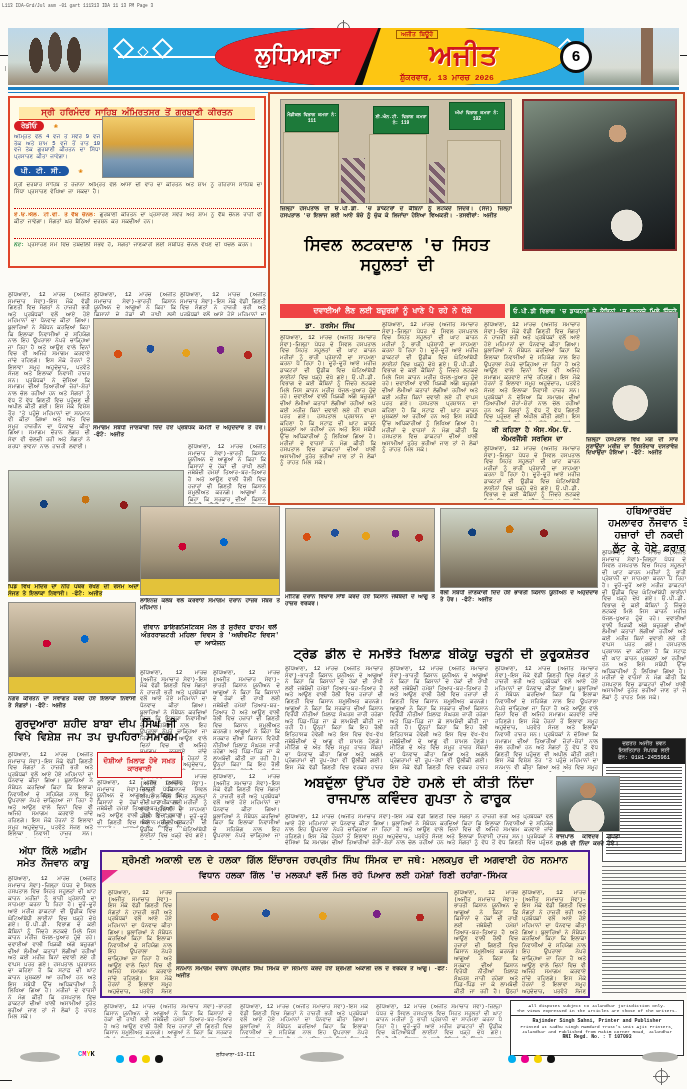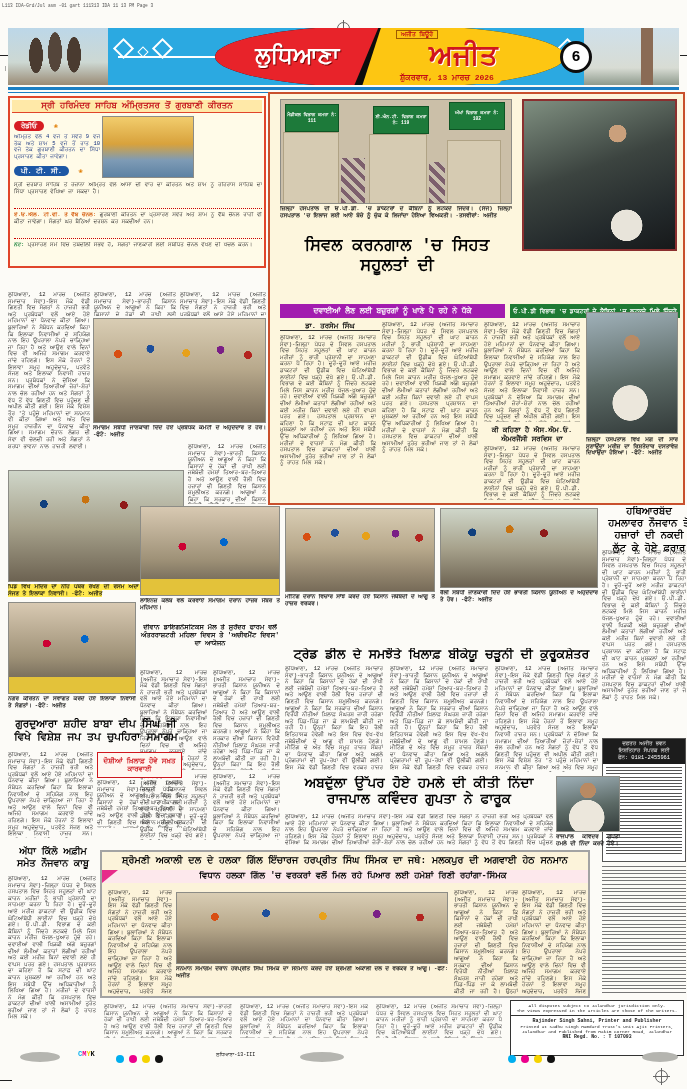--- a/index.html
+++ b/index.html
@@ -91,21 +91,21 @@
         <span style="color:#d0161d;font-weight:bold;font-size:28px;text-shadow:1px 1px 0 #fff;">ਅਜੀਤ</span>
       </div>
     </div>
     <div class="abs" style="left:388px;top:2px;background:#fdc612;color:#c40f16;font-size:6px;font-weight:bold;padding:0 4px;border:1px solid #9e5b00;">ਅਜੀਤ ਬਿਊਰੋ</div>
     <div class="abs" style="left:384px;top:44px;background:#fdc612;color:#c40f16;font-size:8px;font-weight:bold;padding:1px 8px;border-radius:6px;">ਸ਼ੁੱਕਰਵਾਰ, 13 ਮਾਰਚ 2026</div>
     <div class="abs" style="left:552px;top:13px;width:26px;height:26px;background:#fff;border:3px solid #0d0d0d;border-radius:50%;display:flex;align-items:center;justify-content:center;font-weight:bold;font-size:15px;color:#000;">6</div>
   </div>
   <div class="abs" style="left:8px;top:87px;width:671px;height:3px;background:#1b7fc4;"></div>
   <div class="abs" style="left:8px;top:92px;width:671px;height:1px;background:#1b7fc4;"></div>
 
-  <div class="abs" style="left:8px;top:96px;width:258px;height:172px;border:2px solid #e0452b;background:#fffbe8;box-sizing:border-box;padding:2px;">
+  <div class="abs" style="left:8px;top:96px;width:258px;height:172px;border:2px solid #e0452b;background:#fffbe8;box-sizing:border-box;padding:9px;">
     <div style="background:#ffe9a8;border-bottom:1px solid #e0452b;color:#c4161c;font-weight:bold;font-size:8.6px;text-align:center;padding:1px 0;">ਸ੍ਰੀ ਹਰਿਮੰਦਰ ਸਾਹਿਬ ਅੰਮ੍ਰਿਤਸਰ ਤੋਂ ਗੁਰਬਾਣੀ ਕੀਰਤਨ</div>
     <div class="abs photo ph-temple" style="right:70px;top:18px;width:92px;height:62px;"></div>
     <div class="abs" style="left:4px;top:17px;width:86px;">
       <span class="lbl" style="background:#d61c22;">ਰੇਡੀਓ</span>
       <span style="color:#e07c00;font-size:7px;">❀</span>
       <div class="body-text" style="color:#14317d;height:34px;margin-top:1px;">ਅੰਮ੍ਰਿਤ ਵੇਲੇ 4 ਵਜੇ ਤੋਂ ਸਵੇਰੇ 9 ਵਜੇ ਤੱਕ ਅਤੇ ਸ਼ਾਮ 5 ਵਜੇ ਤੋਂ ਰਾਤ 10 ਵਜੇ ਤੱਕ ਗੁਰਬਾਣੀ ਕੀਰਤਨ ਦਾ ਸਿੱਧਾ ਪ੍ਰਸਾਰਣ ਕੀਤਾ ਜਾਵੇਗਾ।</div>
     </div>
     <div class="abs" style="left:4px;top:62px;width:86px;">
       <span class="lbl" style="background:#1c57a5;">ਪੀ. ਟੀ. ਸੀ.</span>
       <span style="color:#e07c00;font-size:7px;">❀</span>
@@ -158,24 +158,24 @@
       <div class="tiles" style="left:148px;top:62px;width:16px;height:41px;"></div>
       <div class="sign" style="left:4px;top:4px;width:52px;height:26px;">ਮੈਡੀਕਲ ਵਿਭਾਗ ਕਮਰਾ ਨੰ: 111</div>
       <div class="sign" style="left:92px;top:6px;width:54px;height:26px;">ਈ.ਐਨ.ਟੀ. ਵਿਭਾਗ ਕਮਰਾ ਨੰ: 119</div>
       <div class="sign" style="left:168px;top:2px;width:54px;height:26px;">ਅੱਖਾਂ ਵਿਭਾਗ ਕਮਰਾ ਨੰ: 102</div>
     </div>
 
     <div class="abs photo ph-child" style="left:252px;top:5px;width:155px;height:152px;border:2px solid #8b2f2f;"></div>
     <div class="abs caption" style="left:10px;top:112px;width:232px;height:22px;">ਜ਼ਿਲ੍ਹਾ ਹਸਪਤਾਲ ਦੀ ਓ.ਪੀ.ਡੀ. 'ਚ ਡਾਕਟਰਾਂ ਦੇ ਕੈਬਿਨਾਂ ਨੂੰ ਲਟਕਦੇ ਜਿੰਦਰੇ। (ਸੱਜੇ) ਜ਼ਿਲ੍ਹਾ ਹਸਪਤਾਲ 'ਚ ਇਲਾਜ ਲਈ ਆਏ ਬੱਚੇ ਨੂੰ ਚੁੱਕ ਕੇ ਲਿਜਾਂਦਾ ਹੋਇਆ ਵਿਅਕਤੀ।  -ਤਸਵੀਰਾਂ: ਅਜੀਤ</div>
 
     <div class="abs hl" style="left:8px;top:142px;width:238px;font-size:16.5px;">
-      <div>ਸਿਵਲ ਕਰਨਗਾਲ 'ਚ ਸਿਹਤ ਸਹੂਲਤਾਂ ਦੀ</div>
-    </div>
-
-    <div class="abs bar" style="left:10px;top:210px;width:225px;height:14px;background:#a21caf;font-size:7.6px;">ਦਵਾਈਆਂ ਲੈਣ ਲਈ ਬਜ਼ੁਰਗਾਂ ਨੂੰ ਖਾਣੇ ਪੈ ਰਹੇ ਨੇ ਧੱਕੇ</div>
+      <div>ਸਿਵਲ ਲਟਕਦਾਲ 'ਚ ਸਿਹਤ ਸਹੂਲਤਾਂ ਦੀ</div>
+    </div>
+
+    <div class="abs bar" style="left:10px;top:210px;width:225px;height:14px;background:#ef4444;font-size:7.6px;">ਦਵਾਈਆਂ ਲੈਣ ਲਈ ਬਜ਼ੁਰਗਾਂ ਨੂੰ ਖਾਣੇ ਪੈ ਰਹੇ ਨੇ ਧੱਕੇ</div>
     <div class="abs bar" style="left:240px;top:210px;width:170px;height:14px;background:#1e7a34;font-size:6px;">ਓ.ਪੀ.ਡੀ ਵਿਭਾਗ 'ਚ ਡਾਕਟਰਾਂ ਦੇ ਕੈਬਿਨਾਂ 'ਚ ਲਟਕਦੇ ਮਿਲੇ ਜਿੰਦਰੇ</div>
 
     <div class="abs" style="left:10px;top:228px;width:100px;text-align:center;font-weight:bold;font-size:7px;border-bottom:1px solid #333;">ਡਾ. ਤਰਸੇਮ ਸਿੰਘ</div>
 
     <div class="abs body-text" style="left:10px;top:241px;width:96px;height:164px;">ਲੁਧਿਆਣਾ, 12 ਮਾਰਚ (ਅਜੀਤ ਸਮਾਚਾਰ ਸੇਵਾ)-ਜ਼ਿਲ੍ਹਾ ਪੱਧਰ ਦੇ ਸਿਵਲ ਹਸਪਤਾਲ ਵਿਚ ਸਿਹਤ ਸਹੂਲਤਾਂ ਦੀ ਘਾਟ ਕਾਰਨ ਮਰੀਜ਼ਾਂ ਨੂੰ ਭਾਰੀ ਪ੍ਰੇਸ਼ਾਨੀ ਦਾ ਸਾਹਮਣਾ ਕਰਨਾ ਪੈ ਰਿਹਾ ਹੈ। ਦੂਰੋਂ-ਦੂਰੋਂ ਆਏ ਮਰੀਜ਼ ਡਾਕਟਰਾਂ ਦੀ ਉਡੀਕ ਵਿਚ ਘੰਟਿਆਂਬੱਧੀ ਲਾਈਨਾਂ ਵਿਚ ਖੜ੍ਹੇ ਦੇਖੇ ਗਏ। ਓ.ਪੀ.ਡੀ. ਵਿਭਾਗ ਦੇ ਕਈ ਕੈਬਿਨਾਂ ਨੂੰ ਜਿੰਦਰੇ ਲਟਕਦੇ ਮਿਲੇ ਜਿਸ ਕਾਰਨ ਮਰੀਜ਼ ਖੱਜਲ-ਖੁਆਰ ਹੁੰਦੇ ਰਹੇ। ਦਵਾਈਆਂ ਵਾਲੀ ਖਿੜਕੀ ਅੱਗੇ ਬਜ਼ੁਰਗਾਂ ਦੀਆਂ ਲੰਮੀਆਂ ਕਤਾਰਾਂ ਲੱਗੀਆਂ ਰਹੀਆਂ ਅਤੇ ਕਈ ਮਰੀਜ਼ ਬਿਨਾਂ ਦਵਾਈ ਲਏ ਹੀ ਵਾਪਸ ਪਰਤ ਗਏ। ਹਸਪਤਾਲ ਪ੍ਰਸ਼ਾਸਨ ਦਾ ਕਹਿਣਾ ਹੈ ਕਿ ਸਟਾਫ਼ ਦੀ ਘਾਟ ਕਾਰਨ ਮੁਸ਼ਕਲਾਂ ਆ ਰਹੀਆਂ ਹਨ ਅਤੇ ਇਸ ਸਬੰਧੀ ਉੱਚ ਅਧਿਕਾਰੀਆਂ ਨੂੰ ਲਿਖਿਆ ਗਿਆ ਹੈ। ਮਰੀਜ਼ਾਂ ਦੇ ਵਾਰਸਾਂ ਨੇ ਮੰਗ ਕੀਤੀ ਕਿ ਹਸਪਤਾਲ ਵਿਚ ਡਾਕਟਰਾਂ ਦੀਆਂ ਖਾਲੀ ਅਸਾਮੀਆਂ ਤੁਰੰਤ ਭਰੀਆਂ ਜਾਣ ਤਾਂ ਜੋ ਲੋਕਾਂ ਨੂੰ ਰਾਹਤ ਮਿਲ ਸਕੇ।</div>
     <div class="abs body-text" style="left:112px;top:228px;width:96px;height:178px;">ਲੁਧਿਆਣਾ, 12 ਮਾਰਚ (ਅਜੀਤ ਸਮਾਚਾਰ ਸੇਵਾ)-ਜ਼ਿਲ੍ਹਾ ਪੱਧਰ ਦੇ ਸਿਵਲ ਹਸਪਤਾਲ ਵਿਚ ਸਿਹਤ ਸਹੂਲਤਾਂ ਦੀ ਘਾਟ ਕਾਰਨ ਮਰੀਜ਼ਾਂ ਨੂੰ ਭਾਰੀ ਪ੍ਰੇਸ਼ਾਨੀ ਦਾ ਸਾਹਮਣਾ ਕਰਨਾ ਪੈ ਰਿਹਾ ਹੈ। ਦੂਰੋਂ-ਦੂਰੋਂ ਆਏ ਮਰੀਜ਼ ਡਾਕਟਰਾਂ ਦੀ ਉਡੀਕ ਵਿਚ ਘੰਟਿਆਂਬੱਧੀ ਲਾਈਨਾਂ ਵਿਚ ਖੜ੍ਹੇ ਦੇਖੇ ਗਏ। ਓ.ਪੀ.ਡੀ. ਵਿਭਾਗ ਦੇ ਕਈ ਕੈਬਿਨਾਂ ਨੂੰ ਜਿੰਦਰੇ ਲਟਕਦੇ ਮਿਲੇ ਜਿਸ ਕਾਰਨ ਮਰੀਜ਼ ਖੱਜਲ-ਖੁਆਰ ਹੁੰਦੇ ਰਹੇ। ਦਵਾਈਆਂ ਵਾਲੀ ਖਿੜਕੀ ਅੱਗੇ ਬਜ਼ੁਰਗਾਂ ਦੀਆਂ ਲੰਮੀਆਂ ਕਤਾਰਾਂ ਲੱਗੀਆਂ ਰਹੀਆਂ ਅਤੇ ਕਈ ਮਰੀਜ਼ ਬਿਨਾਂ ਦਵਾਈ ਲਏ ਹੀ ਵਾਪਸ ਪਰਤ ਗਏ। ਹਸਪਤਾਲ ਪ੍ਰਸ਼ਾਸਨ ਦਾ ਕਹਿਣਾ ਹੈ ਕਿ ਸਟਾਫ਼ ਦੀ ਘਾਟ ਕਾਰਨ ਮੁਸ਼ਕਲਾਂ ਆ ਰਹੀਆਂ ਹਨ ਅਤੇ ਇਸ ਸਬੰਧੀ ਉੱਚ ਅਧਿਕਾਰੀਆਂ ਨੂੰ ਲਿਖਿਆ ਗਿਆ ਹੈ। ਮਰੀਜ਼ਾਂ ਦੇ ਵਾਰਸਾਂ ਨੇ ਮੰਗ ਕੀਤੀ ਕਿ ਹਸਪਤਾਲ ਵਿਚ ਡਾਕਟਰਾਂ ਦੀਆਂ ਖਾਲੀ ਅਸਾਮੀਆਂ ਤੁਰੰਤ ਭਰੀਆਂ ਜਾਣ ਤਾਂ ਜੋ ਲੋਕਾਂ ਨੂੰ ਰਾਹਤ ਮਿਲ ਸਕੇ।</div>
     <div class="abs body-text" style="left:214px;top:228px;width:96px;height:100px;">ਲੁਧਿਆਣਾ, 12 ਮਾਰਚ (ਅਜੀਤ ਸਮਾਚਾਰ ਸੇਵਾ)-ਇਸ ਮੌਕੇ ਵੱਡੀ ਗਿਣਤੀ ਵਿਚ ਸੰਗਤਾਂ ਨੇ ਹਾਜ਼ਰੀ ਭਰੀ ਅਤੇ ਪ੍ਰਬੰਧਕਾਂ ਵਲੋਂ ਆਏ ਹੋਏ ਮਹਿਮਾਨਾਂ ਦਾ ਧੰਨਵਾਦ ਕੀਤਾ ਗਿਆ। ਬੁਲਾਰਿਆਂ ਨੇ ਸੰਬੋਧਨ ਕਰਦਿਆਂ ਕਿਹਾ ਕਿ ਇਲਾਕਾ ਨਿਵਾਸੀਆਂ ਦੇ ਸਹਿਯੋਗ ਨਾਲ ਇਹ ਉਪਰਾਲਾ ਨੇਪਰੇ ਚਾੜ੍ਹਿਆ ਜਾ ਰਿਹਾ ਹੈ ਅਤੇ ਆਉਣ ਵਾਲੇ ਦਿਨਾਂ ਵਿਚ ਵੀ ਅਜਿਹੇ ਸਮਾਗਮ ਕਰਵਾਏ ਜਾਂਦੇ ਰਹਿਣਗੇ। ਇਸ ਮੌਕੇ ਹੋਰਨਾਂ ਤੋਂ ਇਲਾਵਾ ਸਮੂਹ ਅਹੁਦੇਦਾਰ, ਪਤਵੰਤੇ ਸੱਜਣ ਅਤੇ ਇਲਾਕਾ ਨਿਵਾਸੀ ਹਾਜ਼ਰ ਸਨ। ਪ੍ਰਬੰਧਕਾਂ ਨੇ ਦੱਸਿਆ ਕਿ ਸਮਾਗਮ ਦੀਆਂ ਤਿਆਰੀਆਂ ਜ਼ੋਰਾਂ-ਸ਼ੋਰਾਂ ਨਾਲ ਚੱਲ ਰਹੀਆਂ ਹਨ ਅਤੇ ਸੰਗਤਾਂ ਨੂੰ ਵੱਧ ਤੋਂ ਵੱਧ ਗਿਣਤੀ ਵਿਚ ਪਹੁੰਚਣ ਦੀ ਅਪੀਲ ਕੀਤੀ ਗਈ। ਇਸ ਮੌਕੇ ਵਿਸ਼ੇਸ਼ ਤੌਰ 'ਤੇ ਪਹੁੰਚੇ ਮਹਿਮਾਨਾਂ ਦਾ ਸਨਮਾਨ ਵੀ ਕੀਤਾ ਗਿਆ ਅਤੇ ਅੰਤ ਵਿਚ ਸਮੂਹ ਹਾਜ਼ਰੀਨ ਦਾ ਧੰਨਵਾਦ ਕੀਤਾ ਗਿਆ। ਸਮਾਗਮ ਦੌਰਾਨ ਲੰਗਰ ਦੀ ਸੇਵਾ ਵੀ ਚੱਲਦੀ ਰਹੀ ਅਤੇ ਸੰਗਤਾਂ ਨੇ ਸ਼ਰਧਾ ਭਾਵਨਾ ਨਾਲ ਹਾਜ਼ਰੀ ਲਵਾਈ।</div>
     <div class="abs hl" style="left:214px;top:332px;width:96px;font-size:7px;">ਕੀ ਕਹਿਣਾ ਹੈ ਐਸ.ਐਮ.ਓ. ਐਮਰਜੈਂਸੀ ਸਰਵਿਸ ਦਾ</div>
     <div class="abs body-text" style="left:214px;top:352px;width:96px;height:54px;">ਲੁਧਿਆਣਾ, 12 ਮਾਰਚ (ਅਜੀਤ ਸਮਾਚਾਰ ਸੇਵਾ)-ਜ਼ਿਲ੍ਹਾ ਪੱਧਰ ਦੇ ਸਿਵਲ ਹਸਪਤਾਲ ਵਿਚ ਸਿਹਤ ਸਹੂਲਤਾਂ ਦੀ ਘਾਟ ਕਾਰਨ ਮਰੀਜ਼ਾਂ ਨੂੰ ਭਾਰੀ ਪ੍ਰੇਸ਼ਾਨੀ ਦਾ ਸਾਹਮਣਾ ਕਰਨਾ ਪੈ ਰਿਹਾ ਹੈ। ਦੂਰੋਂ-ਦੂਰੋਂ ਆਏ ਮਰੀਜ਼ ਡਾਕਟਰਾਂ ਦੀ ਉਡੀਕ ਵਿਚ ਘੰਟਿਆਂਬੱਧੀ ਲਾਈਨਾਂ ਵਿਚ ਖੜ੍ਹੇ ਦੇਖੇ ਗਏ। ਓ.ਪੀ.ਡੀ. ਵਿਭਾਗ ਦੇ ਕਈ ਕੈਬਿਨਾਂ ਨੂੰ ਜਿੰਦਰੇ ਲਟਕਦੇ ਮਿਲੇ ਜਿਸ ਕਾਰਨ ਮਰੀਜ਼ ਖੱਜਲ-ਖੁਆਰ ਹੁੰਦੇ ਰਹੇ। ਦਵਾਈਆਂ ਵਾਲੀ ਖਿੜਕੀ ਅੱਗੇ ਬਜ਼ੁਰਗਾਂ ਦੀਆਂ ਲੰਮੀਆਂ ਕਤਾਰਾਂ ਲੱਗੀਆਂ ਰਹੀਆਂ ਅਤੇ ਕਈ ਮਰੀਜ਼ ਬਿਨਾਂ ਦਵਾਈ ਲਏ ਹੀ ਵਾਪਸ ਪਰਤ ਗਏ। ਹਸਪਤਾਲ ਪ੍ਰਸ਼ਾਸਨ ਦਾ ਕਹਿਣਾ ਹੈ ਕਿ ਸਟਾਫ਼ ਦੀ ਘਾਟ ਕਾਰਨ ਮੁਸ਼ਕਲਾਂ ਆ ਰਹੀਆਂ ਹਨ ਅਤੇ ਇਸ ਸਬੰਧੀ ਉੱਚ ਅਧਿਕਾਰੀਆਂ ਨੂੰ ਲਿਖਿਆ ਗਿਆ ਹੈ। ਮਰੀਜ਼ਾਂ ਦੇ ਵਾਰਸਾਂ ਨੇ ਮੰਗ ਕੀਤੀ ਕਿ ਹਸਪਤਾਲ ਵਿਚ ਡਾਕਟਰਾਂ ਦੀਆਂ ਖਾਲੀ ਅਸਾਮੀਆਂ ਤੁਰੰਤ ਭਰੀਆਂ ਜਾਣ ਤਾਂ ਜੋ ਲੋਕਾਂ ਨੂੰ ਰਾਹਤ ਮਿਲ ਸਕੇ।</div>
 
@@ -216,25 +216,25 @@
   <div class="abs body-text" style="left:285px;top:814px;width:268px;height:32px;">ਲੁਧਿਆਣਾ, 12 ਮਾਰਚ (ਅਜੀਤ ਸਮਾਚਾਰ ਸੇਵਾ)-ਇਸ ਮੌਕੇ ਵੱਡੀ ਗਿਣਤੀ ਵਿਚ ਸੰਗਤਾਂ ਨੇ ਹਾਜ਼ਰੀ ਭਰੀ ਅਤੇ ਪ੍ਰਬੰਧਕਾਂ ਵਲੋਂ ਆਏ ਹੋਏ ਮਹਿਮਾਨਾਂ ਦਾ ਧੰਨਵਾਦ ਕੀਤਾ ਗਿਆ। ਬੁਲਾਰਿਆਂ ਨੇ ਸੰਬੋਧਨ ਕਰਦਿਆਂ ਕਿਹਾ ਕਿ ਇਲਾਕਾ ਨਿਵਾਸੀਆਂ ਦੇ ਸਹਿਯੋਗ ਨਾਲ ਇਹ ਉਪਰਾਲਾ ਨੇਪਰੇ ਚਾੜ੍ਹਿਆ ਜਾ ਰਿਹਾ ਹੈ ਅਤੇ ਆਉਣ ਵਾਲੇ ਦਿਨਾਂ ਵਿਚ ਵੀ ਅਜਿਹੇ ਸਮਾਗਮ ਕਰਵਾਏ ਜਾਂਦੇ ਰਹਿਣਗੇ। ਇਸ ਮੌਕੇ ਹੋਰਨਾਂ ਤੋਂ ਇਲਾਵਾ ਸਮੂਹ ਅਹੁਦੇਦਾਰ, ਪਤਵੰਤੇ ਸੱਜਣ ਅਤੇ ਇਲਾਕਾ ਨਿਵਾਸੀ ਹਾਜ਼ਰ ਸਨ। ਪ੍ਰਬੰਧਕਾਂ ਨੇ ਦੱਸਿਆ ਕਿ ਸਮਾਗਮ ਦੀਆਂ ਤਿਆਰੀਆਂ ਜ਼ੋਰਾਂ-ਸ਼ੋਰਾਂ ਨਾਲ ਚੱਲ ਰਹੀਆਂ ਹਨ ਅਤੇ ਸੰਗਤਾਂ ਨੂੰ ਵੱਧ ਤੋਂ ਵੱਧ ਗਿਣਤੀ ਵਿਚ ਪਹੁੰਚਣ ਦੀ ਅਪੀਲ ਕੀਤੀ ਗਈ। ਇਸ ਮੌਕੇ ਵਿਸ਼ੇਸ਼ ਤੌਰ 'ਤੇ ਪਹੁੰਚੇ ਮਹਿਮਾਨਾਂ ਦਾ ਸਨਮਾਨ ਵੀ ਕੀਤਾ ਗਿਆ ਅਤੇ ਅੰਤ ਵਿਚ ਸਮੂਹ ਹਾਜ਼ਰੀਨ ਦਾ ਧੰਨਵਾਦ ਕੀਤਾ ਗਿਆ। ਸਮਾਗਮ ਦੌਰਾਨ ਲੰਗਰ ਦੀ ਸੇਵਾ ਵੀ ਚੱਲਦੀ ਰਹੀ ਅਤੇ ਸੰਗਤਾਂ ਨੇ ਸ਼ਰਧਾ ਭਾਵਨਾ ਨਾਲ ਹਾਜ਼ਰੀ ਲਵਾਈ।</div>
   <div class="abs photo ph-man" style="left:556px;top:776px;width:64px;height:56px;"></div>
   <div class="abs caption" style="left:556px;top:834px;width:64px;height:14px;">ਰਾਜਪਾਲ ਕਵਿੰਦਰ ਗੁਪਤਾ ਹਮਲੇ ਦੀ ਨਿੰਦਾ ਕਰਦੇ ਹੋਏ।</div>
 
   <div class="abs hl" style="left:8px;top:846px;width:90px;font-size:9.5px;">
     <div>ਅੱਧਾ ਕਿੱਲੋ ਅਫ਼ੀਮ</div>
     <div>ਸਮੇਤ ਨੌਜਵਾਨ ਕਾਬੂ</div>
   </div>
   <div class="abs body-text" style="left:8px;top:876px;width:88px;height:158px;">ਲੁਧਿਆਣਾ, 12 ਮਾਰਚ (ਅਜੀਤ ਸਮਾਚਾਰ ਸੇਵਾ)-ਜ਼ਿਲ੍ਹਾ ਪੱਧਰ ਦੇ ਸਿਵਲ ਹਸਪਤਾਲ ਵਿਚ ਸਿਹਤ ਸਹੂਲਤਾਂ ਦੀ ਘਾਟ ਕਾਰਨ ਮਰੀਜ਼ਾਂ ਨੂੰ ਭਾਰੀ ਪ੍ਰੇਸ਼ਾਨੀ ਦਾ ਸਾਹਮਣਾ ਕਰਨਾ ਪੈ ਰਿਹਾ ਹੈ। ਦੂਰੋਂ-ਦੂਰੋਂ ਆਏ ਮਰੀਜ਼ ਡਾਕਟਰਾਂ ਦੀ ਉਡੀਕ ਵਿਚ ਘੰਟਿਆਂਬੱਧੀ ਲਾਈਨਾਂ ਵਿਚ ਖੜ੍ਹੇ ਦੇਖੇ ਗਏ। ਓ.ਪੀ.ਡੀ. ਵਿਭਾਗ ਦੇ ਕਈ ਕੈਬਿਨਾਂ ਨੂੰ ਜਿੰਦਰੇ ਲਟਕਦੇ ਮਿਲੇ ਜਿਸ ਕਾਰਨ ਮਰੀਜ਼ ਖੱਜਲ-ਖੁਆਰ ਹੁੰਦੇ ਰਹੇ। ਦਵਾਈਆਂ ਵਾਲੀ ਖਿੜਕੀ ਅੱਗੇ ਬਜ਼ੁਰਗਾਂ ਦੀਆਂ ਲੰਮੀਆਂ ਕਤਾਰਾਂ ਲੱਗੀਆਂ ਰਹੀਆਂ ਅਤੇ ਕਈ ਮਰੀਜ਼ ਬਿਨਾਂ ਦਵਾਈ ਲਏ ਹੀ ਵਾਪਸ ਪਰਤ ਗਏ। ਹਸਪਤਾਲ ਪ੍ਰਸ਼ਾਸਨ ਦਾ ਕਹਿਣਾ ਹੈ ਕਿ ਸਟਾਫ਼ ਦੀ ਘਾਟ ਕਾਰਨ ਮੁਸ਼ਕਲਾਂ ਆ ਰਹੀਆਂ ਹਨ ਅਤੇ ਇਸ ਸਬੰਧੀ ਉੱਚ ਅਧਿਕਾਰੀਆਂ ਨੂੰ ਲਿਖਿਆ ਗਿਆ ਹੈ। ਮਰੀਜ਼ਾਂ ਦੇ ਵਾਰਸਾਂ ਨੇ ਮੰਗ ਕੀਤੀ ਕਿ ਹਸਪਤਾਲ ਵਿਚ ਡਾਕਟਰਾਂ ਦੀਆਂ ਖਾਲੀ ਅਸਾਮੀਆਂ ਤੁਰੰਤ ਭਰੀਆਂ ਜਾਣ ਤਾਂ ਜੋ ਲੋਕਾਂ ਨੂੰ ਰਾਹਤ ਮਿਲ ਸਕੇ।</div>
 
-  <div class="abs" style="left:100px;top:850px;width:490px;height:148px;border:2px solid #a3a3a3;background:#fcf3da;box-sizing:border-box;">
+  <div class="abs" style="left:100px;top:850px;width:490px;height:148px;border:2px solid #4c1d95;background:#fcf3da;box-sizing:border-box;">
     <div class="hl" style="margin-top:3px;font-size:9.6px;white-space:nowrap;overflow:hidden;">ਸ਼੍ਰੋਮਣੀ ਅਕਾਲੀ ਦਲ ਦੇ ਹਲਕਾ ਗਿੱਲ ਇੰਚਾਰਜ ਹਰਪ੍ਰੀਤ ਸਿੰਘ ਸਿੰਮਕ ਦਾ ਜਥੇ: ਮਲਕਪੁਰ ਦੀ ਅਗਵਾਈ ਹੇਠ ਸਨਮਾਨ</div>
     <div style="display:flex;align-items:center;margin-top:3px;background:#fde8ec;">
       <div style="width:0;height:0;border-top:13px solid #e72b8a;border-right:16px solid transparent;"></div>
-      <div class="hl" style="flex:1;font-size:8.6px;white-space:nowrap;overflow:hidden;">ਵਿਧਾਨ ਹਲਕਾ ਗਿੱਲ 'ਚ ਵਰਕਰਾਂ ਵਲੋਂ ਮਿਲ ਰਹੇ ਪਿਆਰ ਲਈ ਹਮੇਸ਼ਾਂ ਰਿਣੀ ਰਹਾਂਗਾ-ਸਿੰਮਕ</div>
+      <div class="hl" style="flex:1;font-size:8.6px;white-space:nowrap;overflow:hidden;">ਵਿਧਾਨ ਹਲਕਾ ਗਿੱਲ 'ਚ ਮਲਕਪਾਂ ਵਲੋਂ ਮਿਲ ਰਹੇ ਪਿਆਰ ਲਈ ਹਮੇਸ਼ਾਂ ਰਿਣੀ ਰਹਾਂਗਾ-ਸਿੰਮਕ</div>
     </div>
     <div class="abs body-text" style="left:6px;top:38px;width:64px;height:104px;">ਲੁਧਿਆਣਾ, 12 ਮਾਰਚ (ਅਜੀਤ ਸਮਾਚਾਰ ਸੇਵਾ)-ਇਸ ਮੌਕੇ ਵੱਡੀ ਗਿਣਤੀ ਵਿਚ ਸੰਗਤਾਂ ਨੇ ਹਾਜ਼ਰੀ ਭਰੀ ਅਤੇ ਪ੍ਰਬੰਧਕਾਂ ਵਲੋਂ ਆਏ ਹੋਏ ਮਹਿਮਾਨਾਂ ਦਾ ਧੰਨਵਾਦ ਕੀਤਾ ਗਿਆ। ਬੁਲਾਰਿਆਂ ਨੇ ਸੰਬੋਧਨ ਕਰਦਿਆਂ ਕਿਹਾ ਕਿ ਇਲਾਕਾ ਨਿਵਾਸੀਆਂ ਦੇ ਸਹਿਯੋਗ ਨਾਲ ਇਹ ਉਪਰਾਲਾ ਨੇਪਰੇ ਚਾੜ੍ਹਿਆ ਜਾ ਰਿਹਾ ਹੈ ਅਤੇ ਆਉਣ ਵਾਲੇ ਦਿਨਾਂ ਵਿਚ ਵੀ ਅਜਿਹੇ ਸਮਾਗਮ ਕਰਵਾਏ ਜਾਂਦੇ ਰਹਿਣਗੇ। ਇਸ ਮੌਕੇ ਹੋਰਨਾਂ ਤੋਂ ਇਲਾਵਾ ਸਮੂਹ ਅਹੁਦੇਦਾਰ, ਪਤਵੰਤੇ ਸੱਜਣ ਅਤੇ ਇਲਾਕਾ ਨਿਵਾਸੀ ਹਾਜ਼ਰ ਸਨ। ਪ੍ਰਬੰਧਕਾਂ ਨੇ ਦੱਸਿਆ ਕਿ ਸਮਾਗਮ ਦੀਆਂ ਤਿਆਰੀਆਂ ਜ਼ੋਰਾਂ-ਸ਼ੋਰਾਂ ਨਾਲ ਚੱਲ ਰਹੀਆਂ ਹਨ ਅਤੇ ਸੰਗਤਾਂ ਨੂੰ ਵੱਧ ਤੋਂ ਵੱਧ ਗਿਣਤੀ ਵਿਚ ਪਹੁੰਚਣ ਦੀ ਅਪੀਲ ਕੀਤੀ ਗਈ। ਇਸ ਮੌਕੇ ਵਿਸ਼ੇਸ਼ ਤੌਰ 'ਤੇ ਪਹੁੰਚੇ ਮਹਿਮਾਨਾਂ ਦਾ ਸਨਮਾਨ ਵੀ ਕੀਤਾ ਗਿਆ ਅਤੇ ਅੰਤ ਵਿਚ ਸਮੂਹ ਹਾਜ਼ਰੀਨ ਦਾ ਧੰਨਵਾਦ ਕੀਤਾ ਗਿਆ। ਸਮਾਗਮ ਦੌਰਾਨ ਲੰਗਰ ਦੀ ਸੇਵਾ ਵੀ ਚੱਲਦੀ ਰਹੀ ਅਤੇ ਸੰਗਤਾਂ ਨੇ ਸ਼ਰਧਾ ਭਾਵਨਾ ਨਾਲ ਹਾਜ਼ਰੀ ਲਵਾਈ।</div>
     <div class="abs photo ph-group" style="left:74px;top:40px;width:272px;height:72px;"></div>
     <div class="abs caption" style="left:74px;top:114px;width:272px;height:18px;">ਸਨਮਾਨ ਸਮਾਗਮ ਦੌਰਾਨ ਹਰਪ੍ਰੀਤ ਸਿੰਘ ਸਿੰਮਕ ਦਾ ਸਨਮਾਨ ਕਰਦੇ ਹੋਏ ਸ਼੍ਰੋਮਣੀ ਅਕਾਲੀ ਦਲ ਦੇ ਵਰਕਰ ਤੇ ਆਗੂ।  -ਫੋਟੋ: ਅਜੀਤ</div>
     <div class="abs body-text" style="left:352px;top:38px;width:64px;height:104px;">ਲੁਧਿਆਣਾ, 12 ਮਾਰਚ (ਅਜੀਤ ਸਮਾਚਾਰ ਸੇਵਾ)-ਭਾਰਤੀ ਕਿਸਾਨ ਯੂਨੀਅਨ ਦੇ ਆਗੂਆਂ ਨੇ ਕਿਹਾ ਕਿ ਕਿਸਾਨਾਂ ਦੇ ਹੱਕਾਂ ਦੀ ਰਾਖੀ ਲਈ ਜਥੇਬੰਦੀ ਹਮੇਸ਼ਾਂ ਤਿਆਰ-ਬਰ-ਤਿਆਰ ਹੈ ਅਤੇ ਆਉਣ ਵਾਲੀ ਰੈਲੀ ਵਿਚ ਹਜ਼ਾਰਾਂ ਦੀ ਗਿਣਤੀ ਵਿਚ ਕਿਸਾਨ ਸ਼ਮੂਲੀਅਤ ਕਰਨਗੇ। ਆਗੂਆਂ ਨੇ ਕਿਹਾ ਕਿ ਸਰਕਾਰ ਦੀਆਂ ਕਿਸਾਨ ਵਿਰੋਧੀ ਨੀਤੀਆਂ ਖ਼ਿਲਾਫ਼ ਸੰਘਰਸ਼ ਜਾਰੀ ਰਹੇਗਾ ਅਤੇ ਪਿੰਡ-ਪਿੰਡ ਜਾ ਕੇ ਲਾਮਬੰਦੀ ਕੀਤੀ ਜਾ ਰਹੀ ਹੈ। ਉਨ੍ਹਾਂ ਕਿਹਾ ਕਿ ਇਹ ਰੈਲੀ ਇਤਿਹਾਸਕ ਹੋਵੇਗੀ ਅਤੇ ਇਸ ਵਿਚ ਵੱਖ-ਵੱਖ ਜਥੇਬੰਦੀਆਂ ਦੇ ਆਗੂ ਵੀ ਸ਼ਾਮਲ ਹੋਣਗੇ। ਮੀਟਿੰਗ ਦੇ ਅੰਤ ਵਿਚ ਸਮੂਹ ਹਾਜ਼ਰ ਮੈਂਬਰਾਂ ਦਾ ਧੰਨਵਾਦ ਕੀਤਾ ਗਿਆ ਅਤੇ ਅਗਲੇ ਪ੍ਰੋਗਰਾਮਾਂ ਦੀ ਰੂਪ-ਰੇਖਾ ਵੀ ਉਲੀਕੀ ਗਈ। ਇਸ ਮੌਕੇ ਵੱਡੀ ਗਿਣਤੀ ਵਿਚ ਵਰਕਰ ਹਾਜ਼ਰ ਸਨ।</div>
     <div class="abs body-text" style="left:420px;top:38px;width:64px;height:104px;">ਲੁਧਿਆਣਾ, 12 ਮਾਰਚ (ਅਜੀਤ ਸਮਾਚਾਰ ਸੇਵਾ)-ਇਸ ਮੌਕੇ ਵੱਡੀ ਗਿਣਤੀ ਵਿਚ ਸੰਗਤਾਂ ਨੇ ਹਾਜ਼ਰੀ ਭਰੀ ਅਤੇ ਪ੍ਰਬੰਧਕਾਂ ਵਲੋਂ ਆਏ ਹੋਏ ਮਹਿਮਾਨਾਂ ਦਾ ਧੰਨਵਾਦ ਕੀਤਾ ਗਿਆ। ਬੁਲਾਰਿਆਂ ਨੇ ਸੰਬੋਧਨ ਕਰਦਿਆਂ ਕਿਹਾ ਕਿ ਇਲਾਕਾ ਨਿਵਾਸੀਆਂ ਦੇ ਸਹਿਯੋਗ ਨਾਲ ਇਹ ਉਪਰਾਲਾ ਨੇਪਰੇ ਚਾੜ੍ਹਿਆ ਜਾ ਰਿਹਾ ਹੈ ਅਤੇ ਆਉਣ ਵਾਲੇ ਦਿਨਾਂ ਵਿਚ ਵੀ ਅਜਿਹੇ ਸਮਾਗਮ ਕਰਵਾਏ ਜਾਂਦੇ ਰਹਿਣਗੇ। ਇਸ ਮੌਕੇ ਹੋਰਨਾਂ ਤੋਂ ਇਲਾਵਾ ਸਮੂਹ ਅਹੁਦੇਦਾਰ, ਪਤਵੰਤੇ ਸੱਜਣ ਅਤੇ ਇਲਾਕਾ ਨਿਵਾਸੀ ਹਾਜ਼ਰ ਸਨ। ਪ੍ਰਬੰਧਕਾਂ ਨੇ ਦੱਸਿਆ ਕਿ ਸਮਾਗਮ ਦੀਆਂ ਤਿਆਰੀਆਂ ਜ਼ੋਰਾਂ-ਸ਼ੋਰਾਂ ਨਾਲ ਚੱਲ ਰਹੀਆਂ ਹਨ ਅਤੇ ਸੰਗਤਾਂ ਨੂੰ ਵੱਧ ਤੋਂ ਵੱਧ ਗਿਣਤੀ ਵਿਚ ਪਹੁੰਚਣ ਦੀ ਅਪੀਲ ਕੀਤੀ ਗਈ। ਇਸ ਮੌਕੇ ਵਿਸ਼ੇਸ਼ ਤੌਰ 'ਤੇ ਪਹੁੰਚੇ ਮਹਿਮਾਨਾਂ ਦਾ ਸਨਮਾਨ ਵੀ ਕੀਤਾ ਗਿਆ ਅਤੇ ਅੰਤ ਵਿਚ ਸਮੂਹ ਹਾਜ਼ਰੀਨ ਦਾ ਧੰਨਵਾਦ ਕੀਤਾ ਗਿਆ। ਸਮਾਗਮ ਦੌਰਾਨ ਲੰਗਰ ਦੀ ਸੇਵਾ ਵੀ ਚੱਲਦੀ ਰਹੀ ਅਤੇ ਸੰਗਤਾਂ ਨੇ ਸ਼ਰਧਾ ਭਾਵਨਾ ਨਾਲ ਹਾਜ਼ਰੀ ਲਵਾਈ।</div>
   </div>
 
   <div class="abs body-text lt" style="left:104px;top:1004px;width:128px;height:34px;">ਲੁਧਿਆਣਾ, 12 ਮਾਰਚ (ਅਜੀਤ ਸਮਾਚਾਰ ਸੇਵਾ)-ਭਾਰਤੀ ਕਿਸਾਨ ਯੂਨੀਅਨ ਦੇ ਆਗੂਆਂ ਨੇ ਕਿਹਾ ਕਿ ਕਿਸਾਨਾਂ ਦੇ ਹੱਕਾਂ ਦੀ ਰਾਖੀ ਲਈ ਜਥੇਬੰਦੀ ਹਮੇਸ਼ਾਂ ਤਿਆਰ-ਬਰ-ਤਿਆਰ ਹੈ ਅਤੇ ਆਉਣ ਵਾਲੀ ਰੈਲੀ ਵਿਚ ਹਜ਼ਾਰਾਂ ਦੀ ਗਿਣਤੀ ਵਿਚ ਕਿਸਾਨ ਸ਼ਮੂਲੀਅਤ ਕਰਨਗੇ। ਆਗੂਆਂ ਨੇ ਕਿਹਾ ਕਿ ਸਰਕਾਰ ਦੀਆਂ ਕਿਸਾਨ ਵਿਰੋਧੀ ਨੀਤੀਆਂ ਖ਼ਿਲਾਫ਼ ਸੰਘਰਸ਼ ਜਾਰੀ ਰਹੇਗਾ ਅਤੇ ਪਿੰਡ-ਪਿੰਡ ਜਾ ਕੇ ਲਾਮਬੰਦੀ ਕੀਤੀ ਜਾ ਰਹੀ ਹੈ। ਉਨ੍ਹਾਂ ਕਿਹਾ ਕਿ ਇਹ ਰੈਲੀ ਇਤਿਹਾਸਕ ਹੋਵੇਗੀ ਅਤੇ ਇਸ ਵਿਚ ਵੱਖ-ਵੱਖ ਜਥੇਬੰਦੀਆਂ ਦੇ ਆਗੂ ਵੀ ਸ਼ਾਮਲ ਹੋਣਗੇ। ਮੀਟਿੰਗ ਦੇ ਅੰਤ ਵਿਚ ਸਮੂਹ ਹਾਜ਼ਰ ਮੈਂਬਰਾਂ ਦਾ ਧੰਨਵਾਦ ਕੀਤਾ ਗਿਆ ਅਤੇ ਅਗਲੇ ਪ੍ਰੋਗਰਾਮਾਂ ਦੀ ਰੂਪ-ਰੇਖਾ ਵੀ ਉਲੀਕੀ ਗਈ। ਇਸ ਮੌਕੇ ਵੱਡੀ ਗਿਣਤੀ ਵਿਚ ਵਰਕਰ ਹਾਜ਼ਰ ਸਨ।</div>
   <div class="abs body-text lt" style="left:240px;top:1004px;width:128px;height:34px;">ਲੁਧਿਆਣਾ, 12 ਮਾਰਚ (ਅਜੀਤ ਸਮਾਚਾਰ ਸੇਵਾ)-ਇਸ ਮੌਕੇ ਵੱਡੀ ਗਿਣਤੀ ਵਿਚ ਸੰਗਤਾਂ ਨੇ ਹਾਜ਼ਰੀ ਭਰੀ ਅਤੇ ਪ੍ਰਬੰਧਕਾਂ ਵਲੋਂ ਆਏ ਹੋਏ ਮਹਿਮਾਨਾਂ ਦਾ ਧੰਨਵਾਦ ਕੀਤਾ ਗਿਆ। ਬੁਲਾਰਿਆਂ ਨੇ ਸੰਬੋਧਨ ਕਰਦਿਆਂ ਕਿਹਾ ਕਿ ਇਲਾਕਾ ਨਿਵਾਸੀਆਂ ਦੇ ਸਹਿਯੋਗ ਨਾਲ ਇਹ ਉਪਰਾਲਾ ਨੇਪਰੇ ਚਾੜ੍ਹਿਆ ਜਾ ਰਿਹਾ ਹੈ ਅਤੇ ਆਉਣ ਵਾਲੇ ਦਿਨਾਂ ਵਿਚ ਵੀ ਅਜਿਹੇ ਸਮਾਗਮ ਕਰਵਾਏ ਜਾਂਦੇ ਰਹਿਣਗੇ। ਇਸ ਮੌਕੇ ਹੋਰਨਾਂ ਤੋਂ ਇਲਾਵਾ ਸਮੂਹ ਅਹੁਦੇਦਾਰ, ਪਤਵੰਤੇ ਸੱਜਣ ਅਤੇ ਇਲਾਕਾ ਨਿਵਾਸੀ ਹਾਜ਼ਰ ਸਨ। ਪ੍ਰਬੰਧਕਾਂ ਨੇ ਦੱਸਿਆ ਕਿ ਸਮਾਗਮ ਦੀਆਂ ਤਿਆਰੀਆਂ ਜ਼ੋਰਾਂ-ਸ਼ੋਰਾਂ ਨਾਲ ਚੱਲ ਰਹੀਆਂ ਹਨ ਅਤੇ ਸੰਗਤਾਂ ਨੂੰ ਵੱਧ ਤੋਂ ਵੱਧ ਗਿਣਤੀ ਵਿਚ ਪਹੁੰਚਣ ਦੀ ਅਪੀਲ ਕੀਤੀ ਗਈ। ਇਸ ਮੌਕੇ ਵਿਸ਼ੇਸ਼ ਤੌਰ 'ਤੇ ਪਹੁੰਚੇ ਮਹਿਮਾਨਾਂ ਦਾ ਸਨਮਾਨ ਵੀ ਕੀਤਾ ਗਿਆ ਅਤੇ ਅੰਤ ਵਿਚ ਸਮੂਹ ਹਾਜ਼ਰੀਨ ਦਾ ਧੰਨਵਾਦ ਕੀਤਾ ਗਿਆ। ਸਮਾਗਮ ਦੌਰਾਨ ਲੰਗਰ ਦੀ ਸੇਵਾ ਵੀ ਚੱਲਦੀ ਰਹੀ ਅਤੇ ਸੰਗਤਾਂ ਨੇ ਸ਼ਰਧਾ ਭਾਵਨਾ ਨਾਲ ਹਾਜ਼ਰੀ ਲਵਾਈ।</div>

